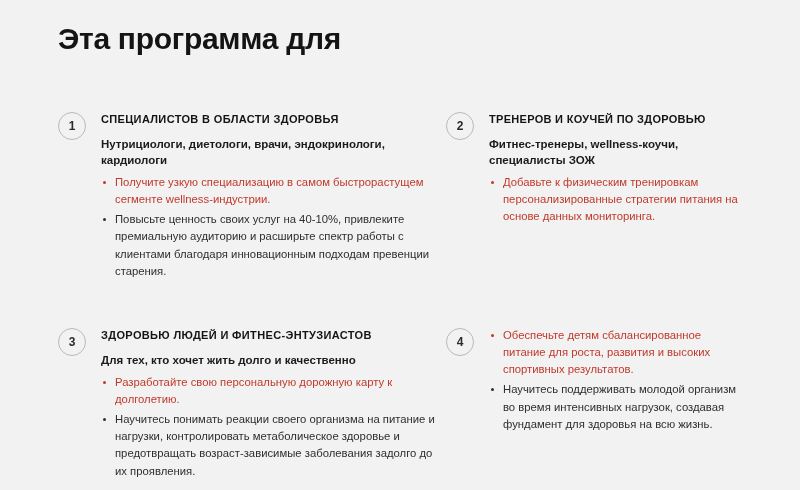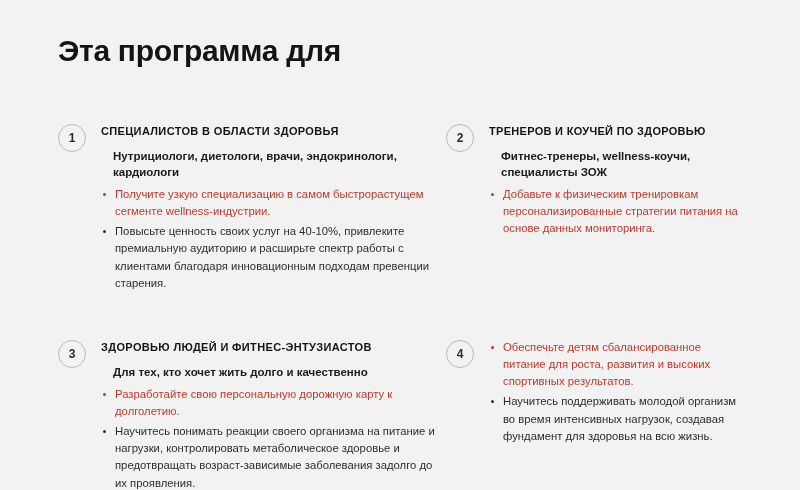--- a/index.html
+++ b/index.html
@@ -12,21 +12,21 @@
     background: #f2f2f2;
     font-family: "Liberation Sans", sans-serif;
     color: #1b1b1b;
     overflow: hidden;
   }
   .page {
     position: relative;
     width: 800px;
     height: 346px;
     box-sizing: border-box;
-    padding: 34px 58px 0 58px;
+    padding: 22px 58px 0 58px;
   }
   .page-title {
     font-size: 30px;
     font-weight: bold;
     letter-spacing: -0.3px;
     color: #141414;
     margin: 0 0 56px 0;
     line-height: 1.1;
   }
   .grid {
@@ -65,21 +65,21 @@
     letter-spacing: 0.35px;
     color: #141414;
     line-height: 1.25;
     margin: 2px 0 9px 0;
   }
   .item-sub {
     font-size: 11.5px;
     font-weight: bold;
     color: #1b1b1b;
     line-height: 1.4;
-    margin: 0 0 6px 12px;
+    margin: 0 0 6px 0;
   }
   ul.bullets {
     list-style: none;
     margin: 0;
     padding: 0;
   }
   ul.bullets li {
     position: relative;
     padding-left: 14px;
     font-size: 11.3px;

